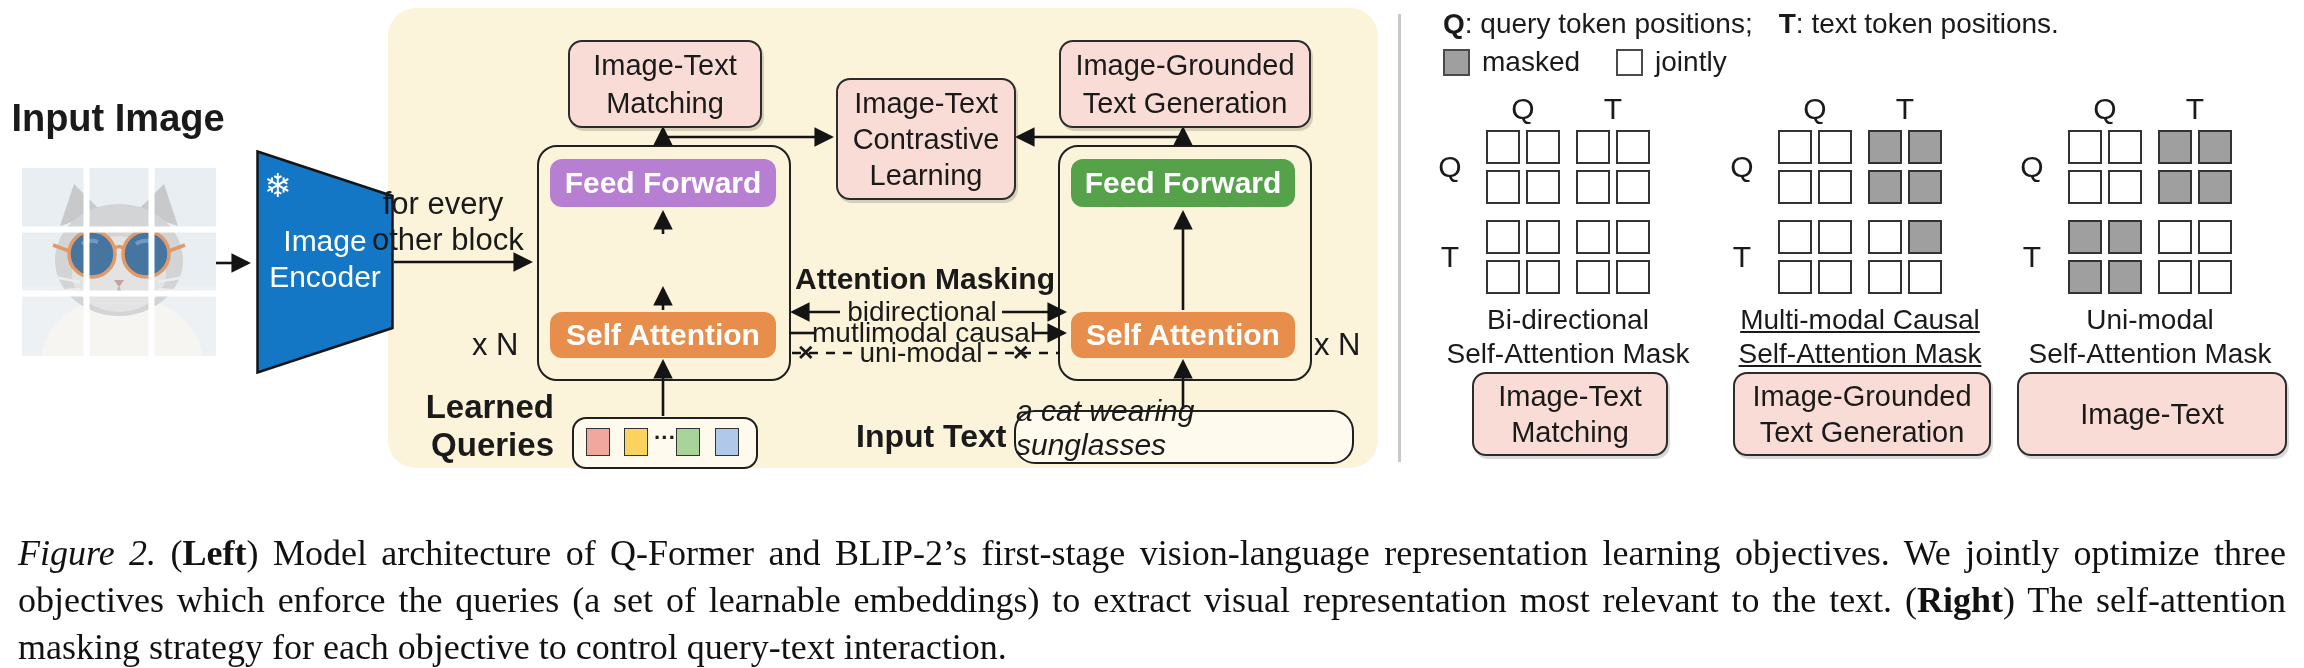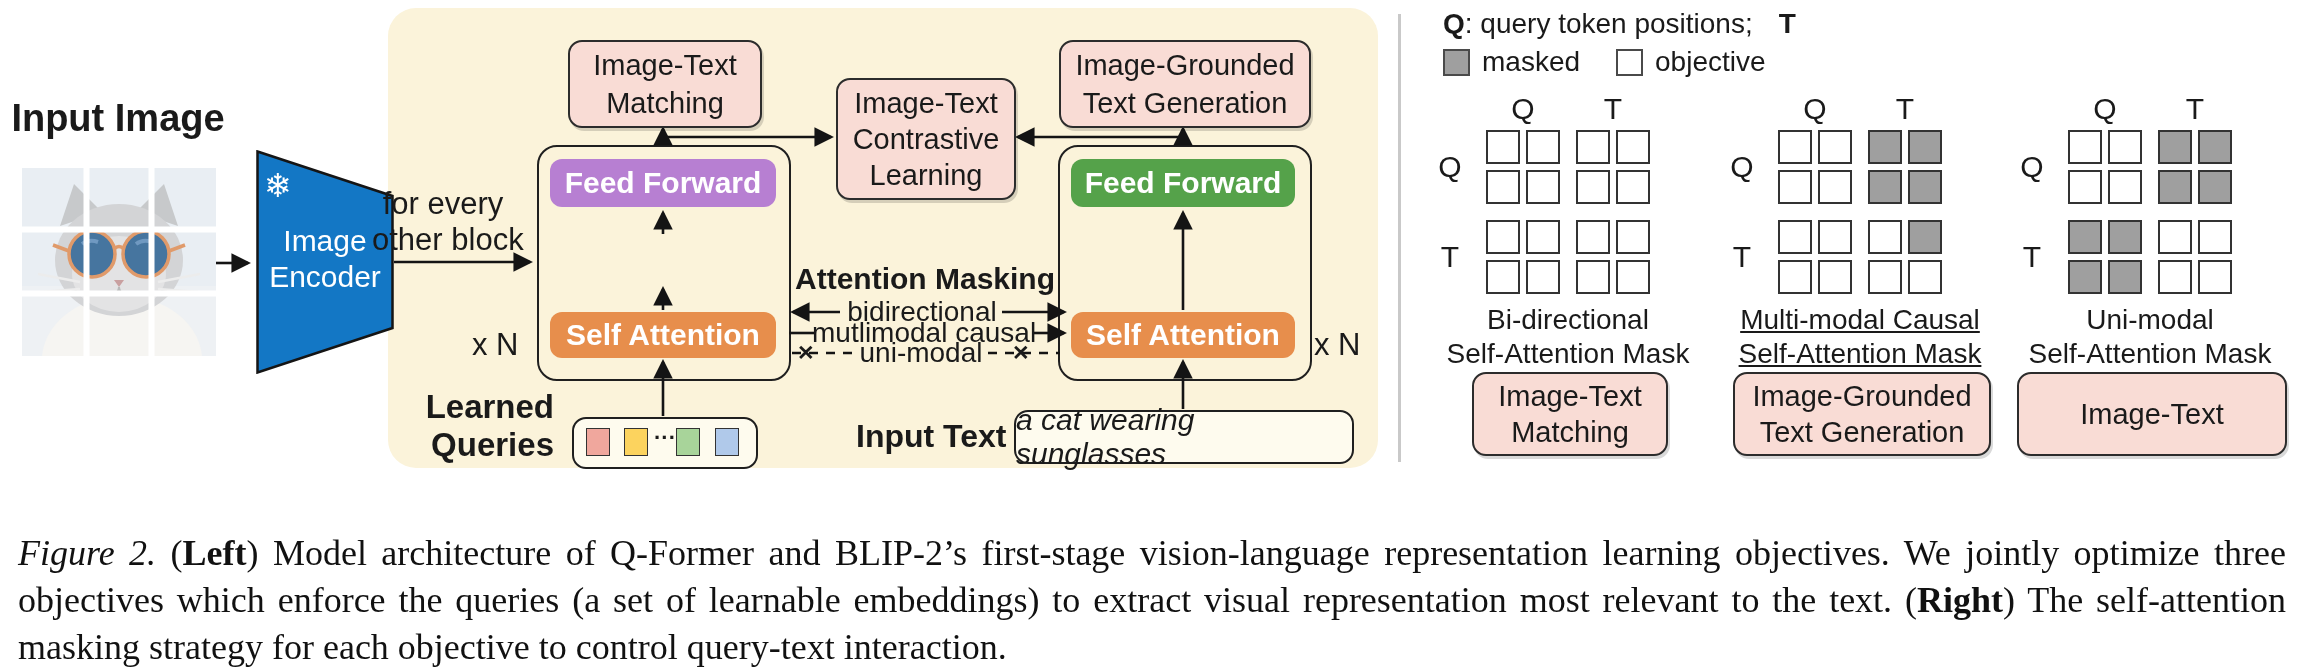--- a/index.html
+++ b/index.html
@@ -186,34 +186,35 @@
   </div>
   <div class="pill" id="query-pill" style="left:572px;top:417px;width:182px;height:48px;">
     <span class="abs" style="left:80px;top:6px;font-size:22px;font-weight:bold;">···</span>
   <span class="qsq" style="left: 12px; background-color: rgb(240, 167, 157);"></span>
       <span class="qsq" style="left: 50px; background-color: rgb(252, 211, 94);"></span>
       <span class="qsq" style="left: 102px; background-color: rgb(168, 212, 154);"></span>
       <span class="qsq" style="left: 141px; background-color: rgb(176, 201, 234);"></span>
     </div>
 
   <div class="dlabel b rgt" style="left:856px;top:418px;width:146px;font-size:32px;text-align:right;">Input Text</div>
-  <div class="pill" style="left:1014px;top:410px;width:336px;height:50px;display:flex;align-items:center;justify-content:center;">
+  <div class="pill" style="left:1014px;top:410px;width:336px;height:50px;display:flex;align-items:flex-end;justify-content:center;border-radius:21px;">
     <span style="font-style:italic;font-size:30px;">a cat wearing sunglasses</span>
   </div>
 
   <div class="legendrow" style="left:1443px;top:8px;gap:8px;">
     <span class="b">Q</span>
       <span style="margin-left:-8px;">: query token positions;</span>
     <span class="b" style="margin-left:18px;">T</span>
+      <span style="margin-left:-8px;">: text token positions.</span>
   </div>
   <div class="legendrow" style="left:1443px;top:46px;gap:12px;">
     <span class="swatch" style="background-color: rgb(159, 159, 159);"></span>
     <span>masked</span>
     <span class="swatch" style="margin-left: 24px; background-color: rgb(255, 255, 255);"></span>
-    <span>objective</span>
+    <span>jointly</span>
   </div>
 
   <div id="mask-area">
       <div class="mqt" style="left: 1493px; top: 92px; width: 60px;">Q</div>
       <div class="mqt" style="left: 1583px; top: 92px; width: 60px;">T</div>
       <div class="mqt" style="left: 1430px; top: 150px; width: 40px;">Q</div>
       <div class="mqt" style="left: 1430px; top: 240px; width: 40px;">T</div>
       <div class="mcell" style="left: 1486px; top: 130px; background-color: rgb(255, 255, 255);"></div>
       <div class="mcell" style="left: 1526px; top: 130px; background-color: rgb(255, 255, 255);"></div>
       <div class="mcell" style="left: 1576px; top: 130px; background-color: rgb(255, 255, 255);"></div>

